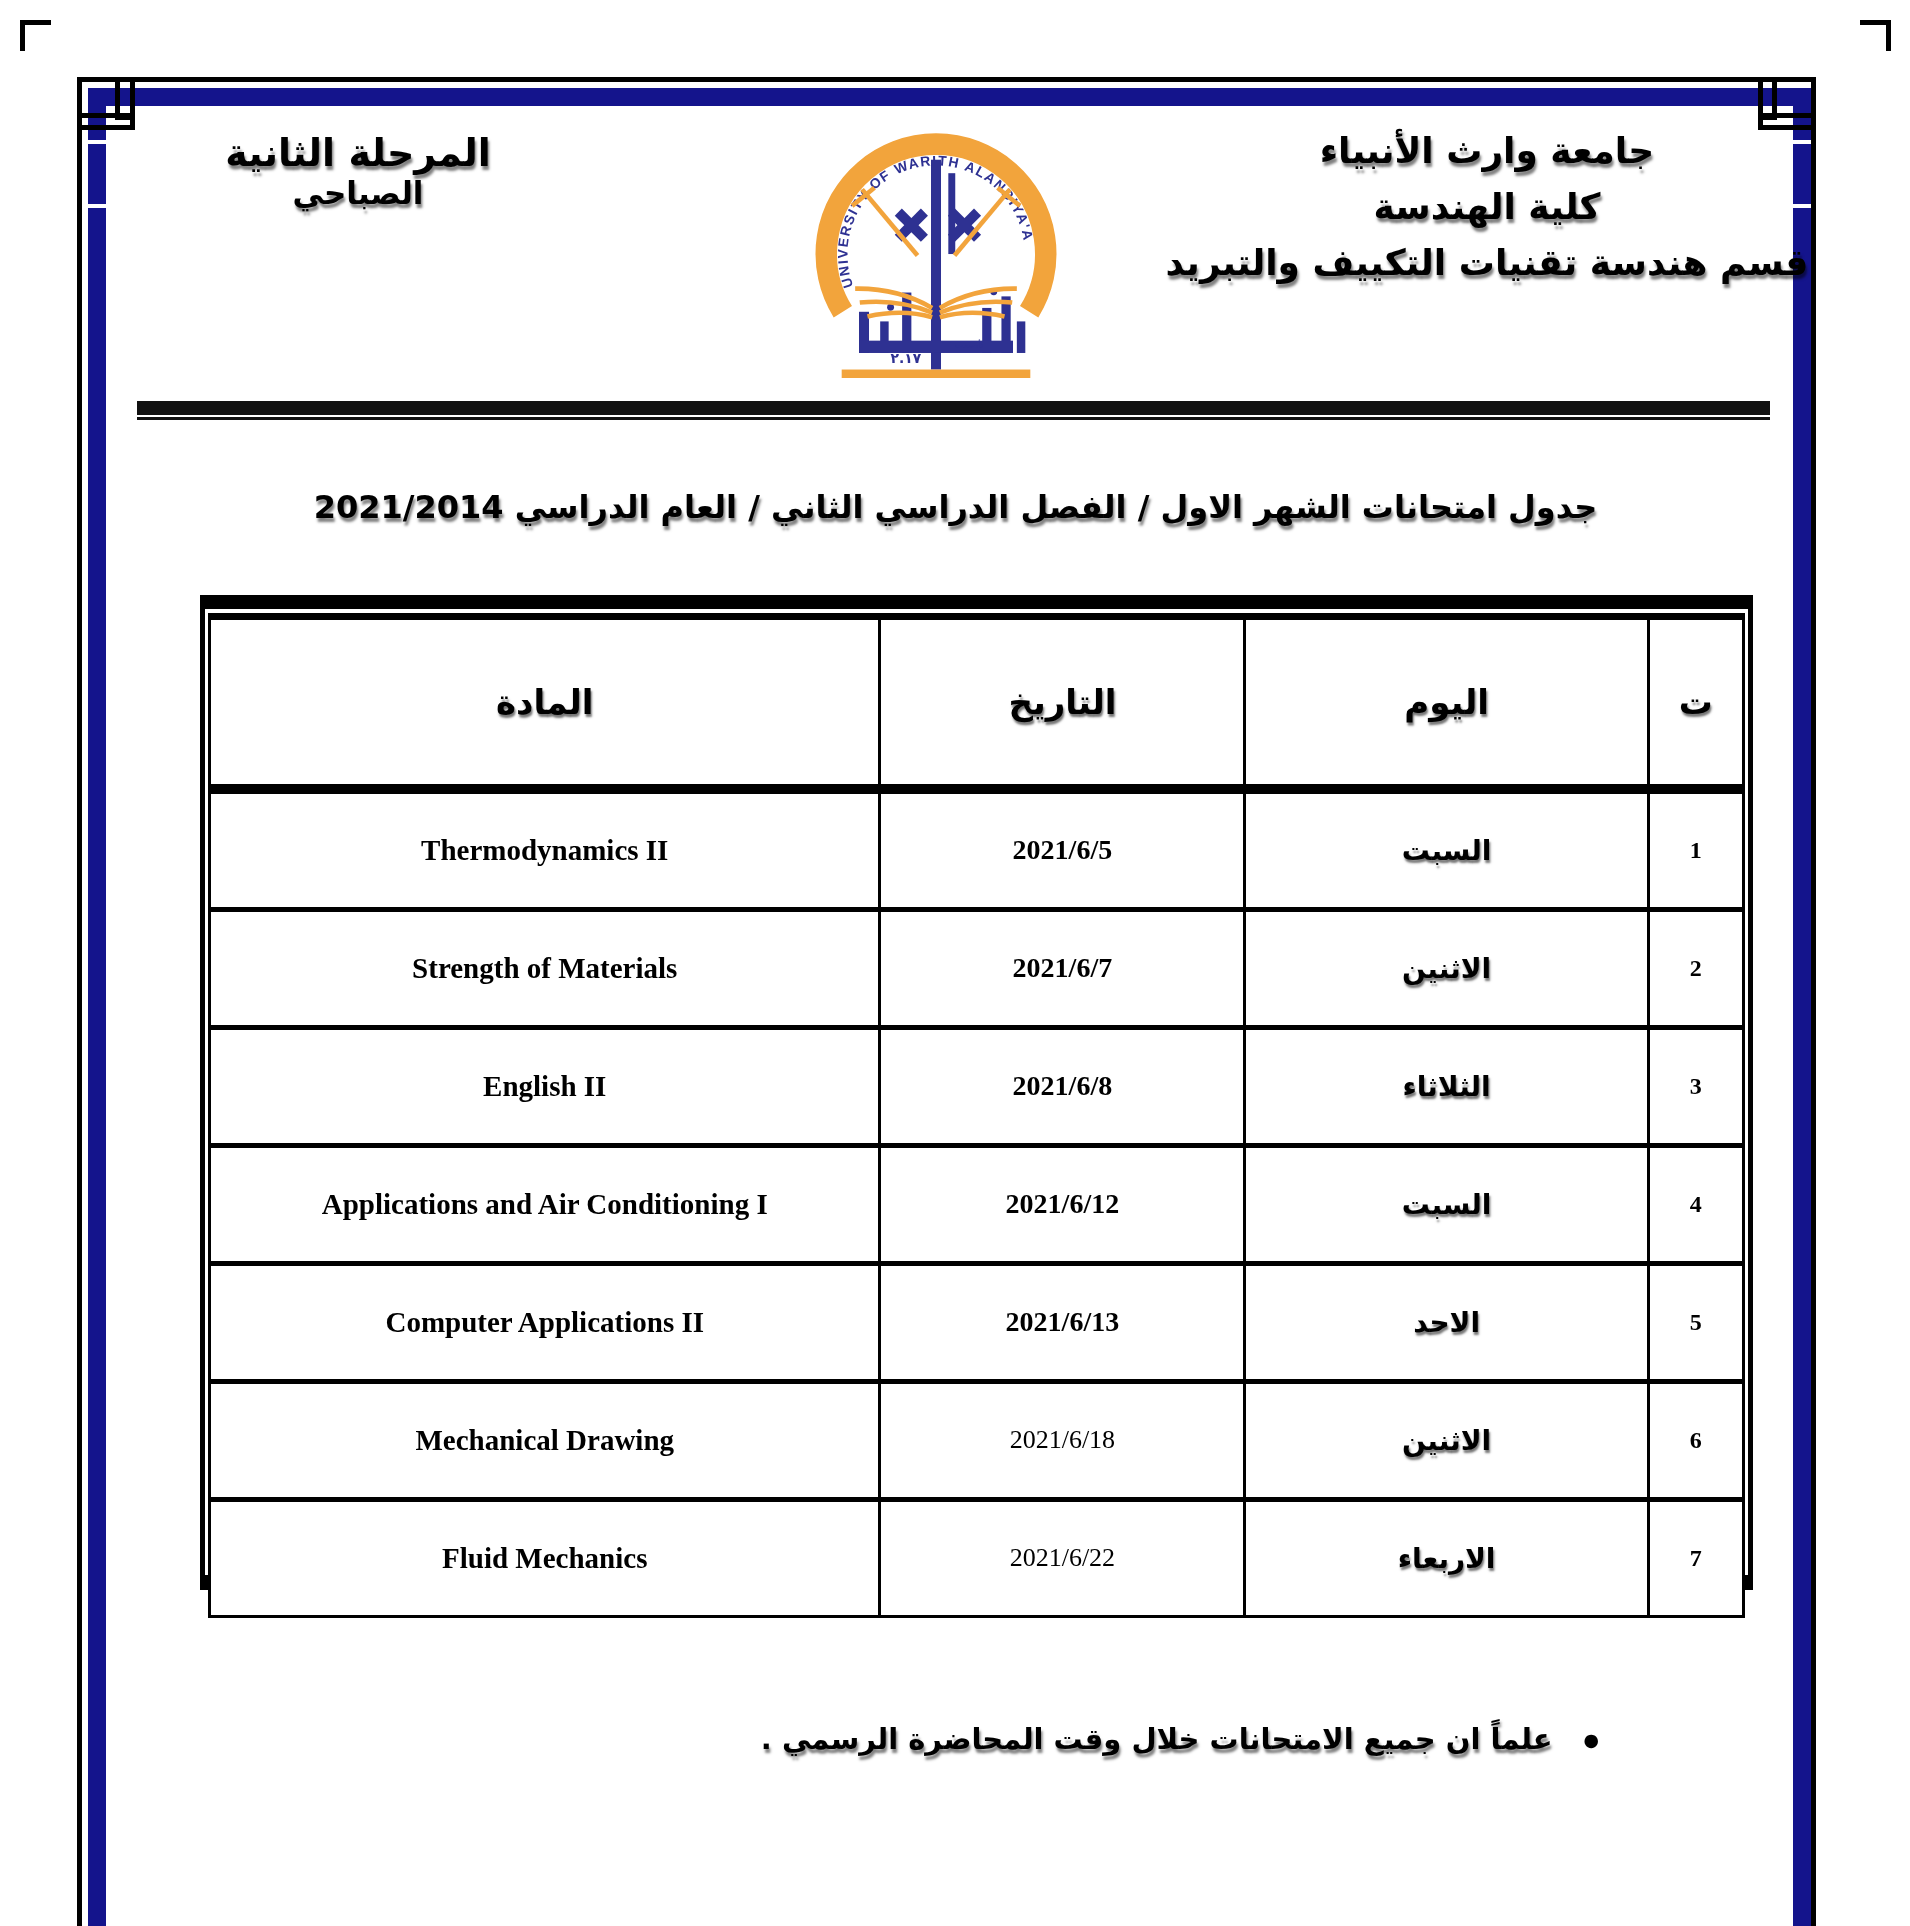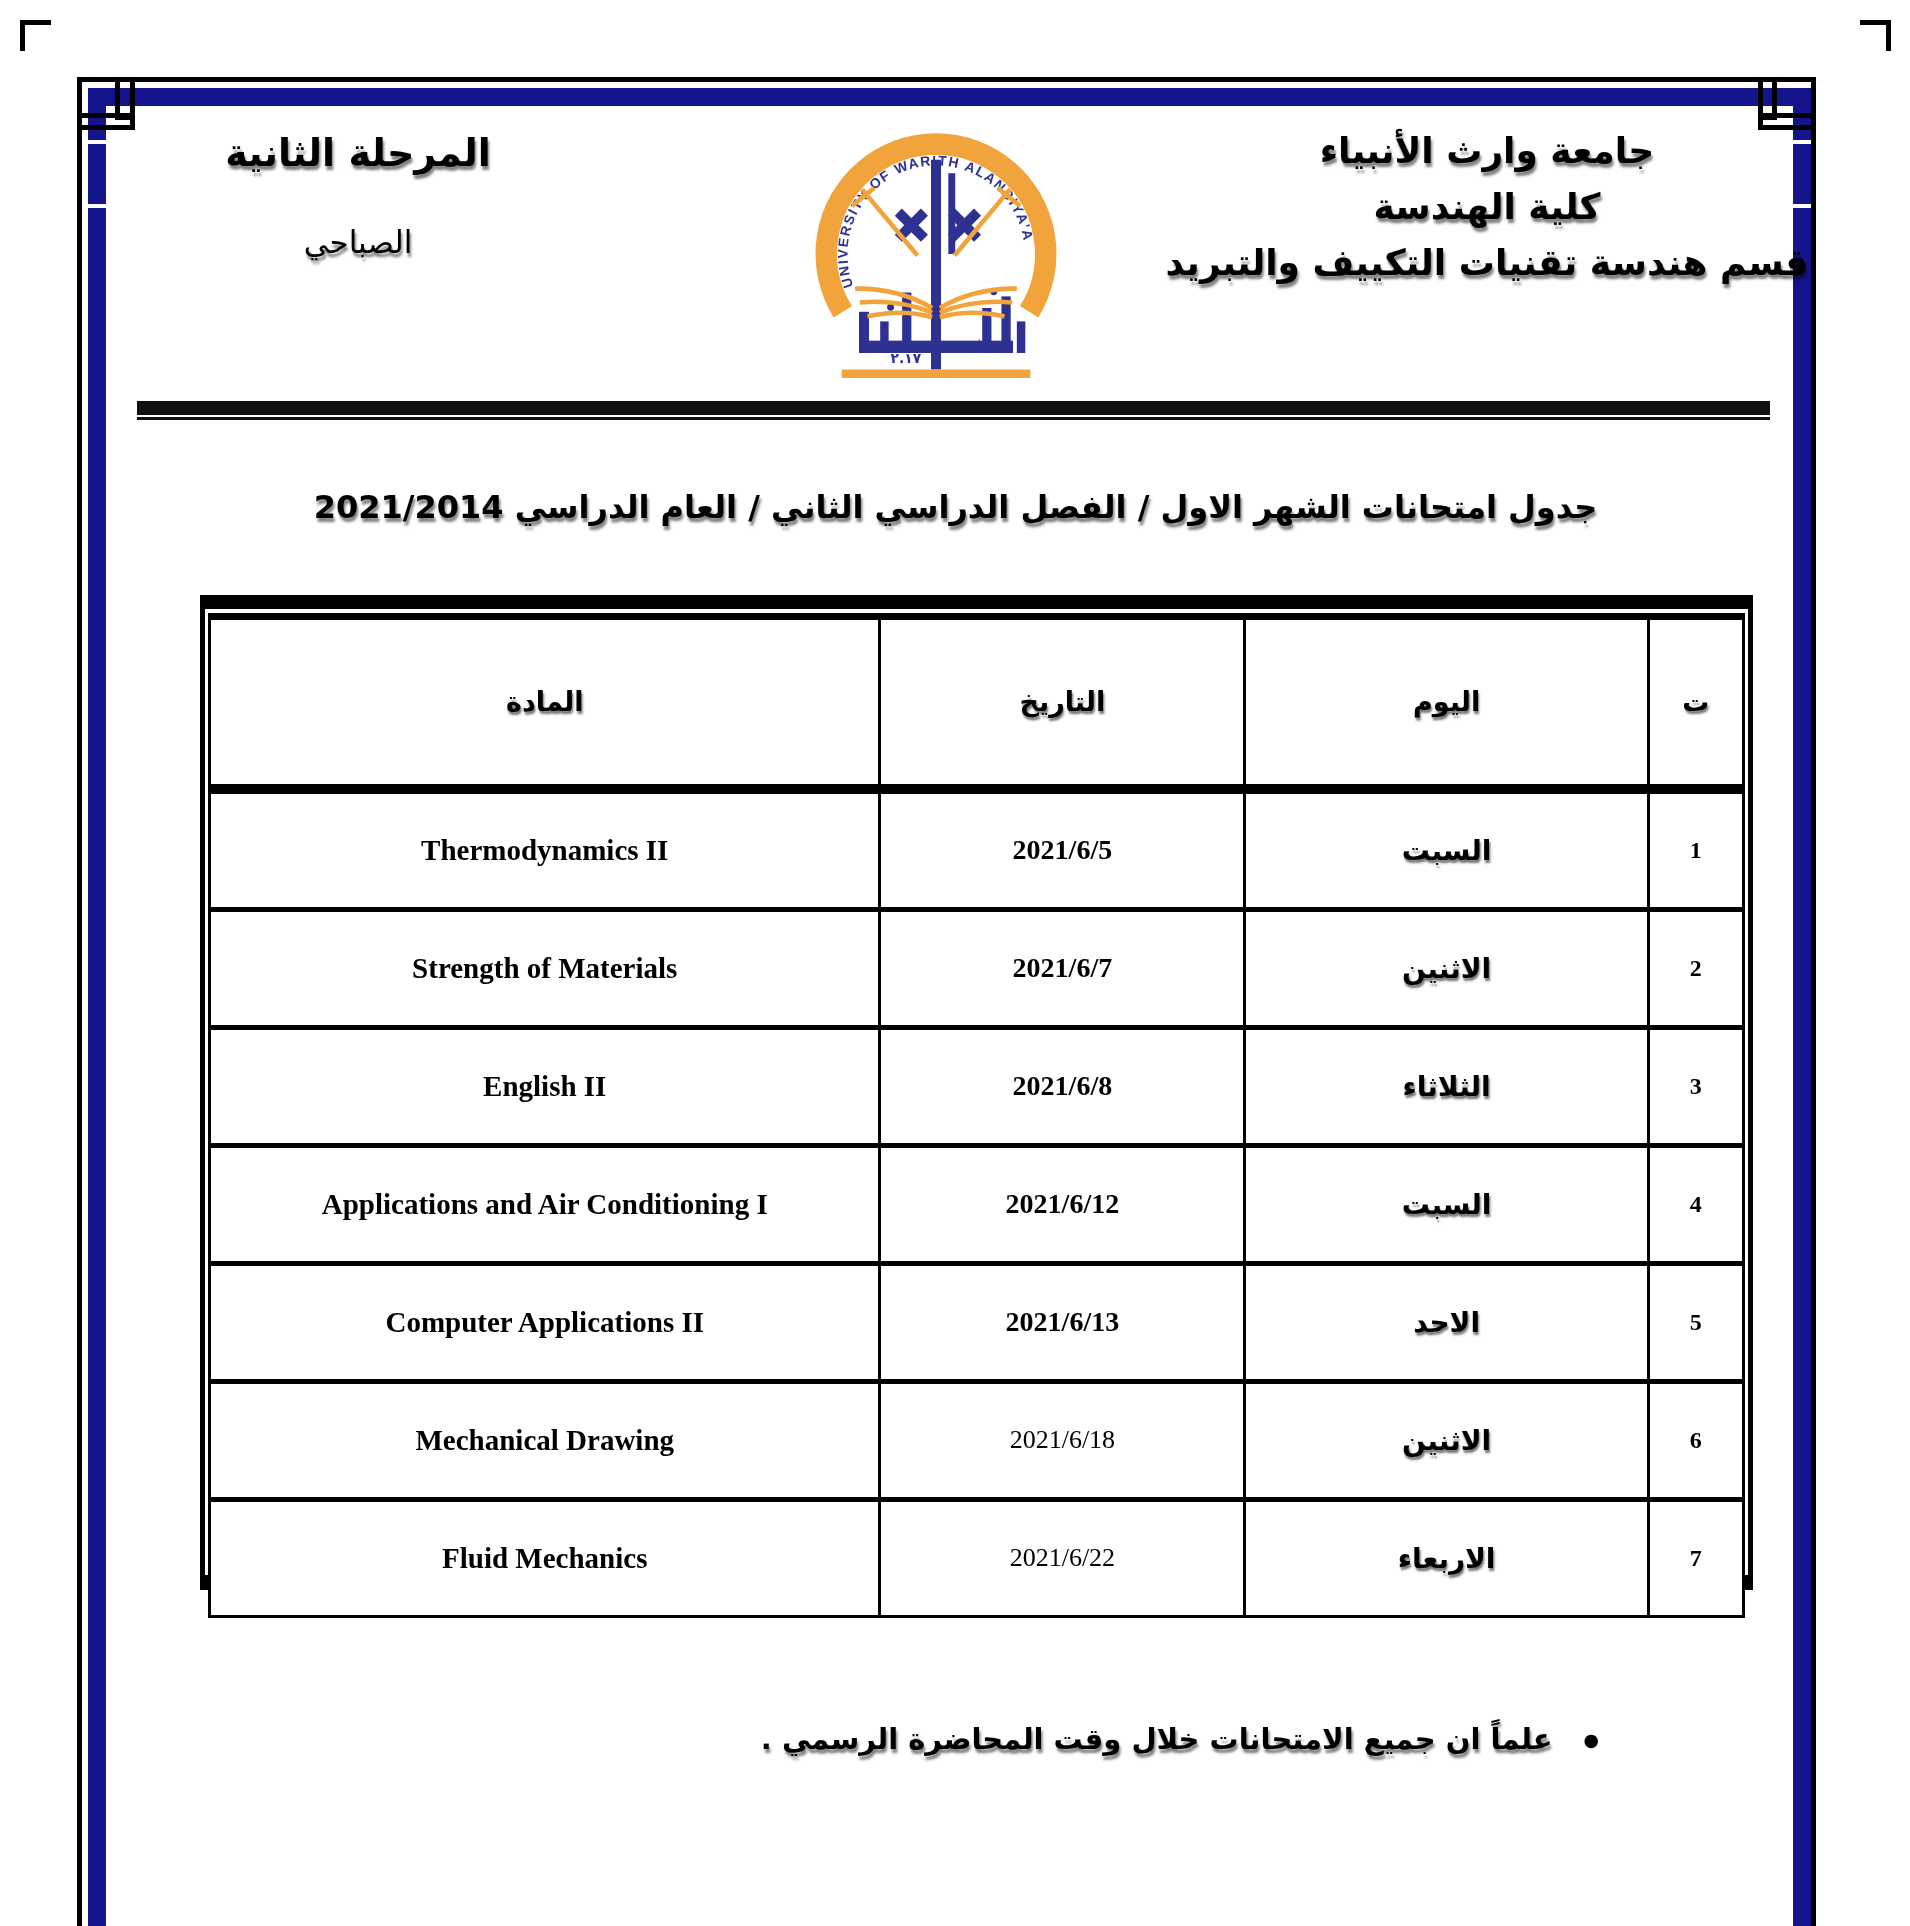--- a/index.html
+++ b/index.html
@@ -8,21 +8,21 @@
     font-family:"DejaVu Sans",sans-serif;color:#000;overflow:hidden;
   }
   #page{position:absolute;inset:0;}
   
   #border-svg{position:absolute;left:0;top:0;width:1911px;height:2703px;pointer-events:none;}
   
   .hdr-left{
     position:absolute;left:208px;top:131px;width:300px;text-align:center;direction:rtl;
   }
   .hdr-left .l1{font-size:38px;font-weight:bold;text-shadow:1.5px 3.5px 2.7px rgba(0,0,0,.5);}
-  .hdr-left .l2{margin-top:49px;font-size:31px;font-weight:normal;text-shadow:1.5px 3.5px 2.7px rgba(0,0,0,.5);}
+  .hdr-left .l2{font-size:31px;font-weight:bold;text-shadow:1.5px 3.5px 2.7px rgba(0,0,0,.5);}
   .hdr-right{
     position:absolute;left:1148px;top:133px;width:678px;text-align:center;direction:rtl;
   }
   .hdr-right div{font-size:36px;font-weight:bold;line-height:1.0;text-shadow:1.5px 3.5px 2.7px rgba(0,0,0,.5);}
   .hdr-right .r2{margin-top:20px;}
   .hdr-right .r3{margin-top:20px;}
   #logo{position:absolute;left:801px;top:127px;width:270px;height:256px;}
   
   .divider{position:absolute;left:137px;top:401px;width:1633px;height:14px;background:#111;}
   .divider-thin{position:absolute;left:137px;top:417px;width:1633px;height:3.1px;background:#111;}
@@ -38,21 +38,21 @@
   }
   table.exam{
     width:100%;height:100%;border-collapse:collapse;table-layout:fixed;direction:rtl;
   }
   table.exam td{
     border:3.5px solid #000;text-align:center;vertical-align:middle;background:#fff;
     overflow:hidden;
   }
   tr.head-row td{height:162px;border-top-width:7.7px;border-bottom-width:10px;}
   tr.data-row td{height:111px;border-top-width:5.8px;}
-  .ar-hd{font-size:27px;font-weight:bold;text-shadow:1.2px 3.1px 2.3px rgba(0,0,0,.55);}
+  .ar-hd{font-size:34px;font-weight:bold;text-shadow:1.2px 3.1px 2.3px rgba(0,0,0,.55);}
   .c-no{font-family:"Liberation Serif","DejaVu Serif",serif;font-size:24px;font-weight:bold;}
   .c-day{font-size:28px;font-weight:bold;text-shadow:1.2px 3.1px 2.3px rgba(0,0,0,.55);}
   .c-date{font-family:"Liberation Serif","DejaVu Serif",serif;font-size:28px;font-weight:bold;direction:ltr;}
   .c-date.light{font-weight:normal;font-size:26px;}
   .c-subject{font-family:"Liberation Serif","DejaVu Serif",serif;font-size:29px;font-weight:bold;direction:ltr;}
   
   .note{
     position:absolute;right:312px;top:1722px;direction:rtl;display:flex;align-items:center;
   }
   .note .bullet{font-size:17.7px;line-height:1;margin-left:31px;transform:translateY(2.3px);}

